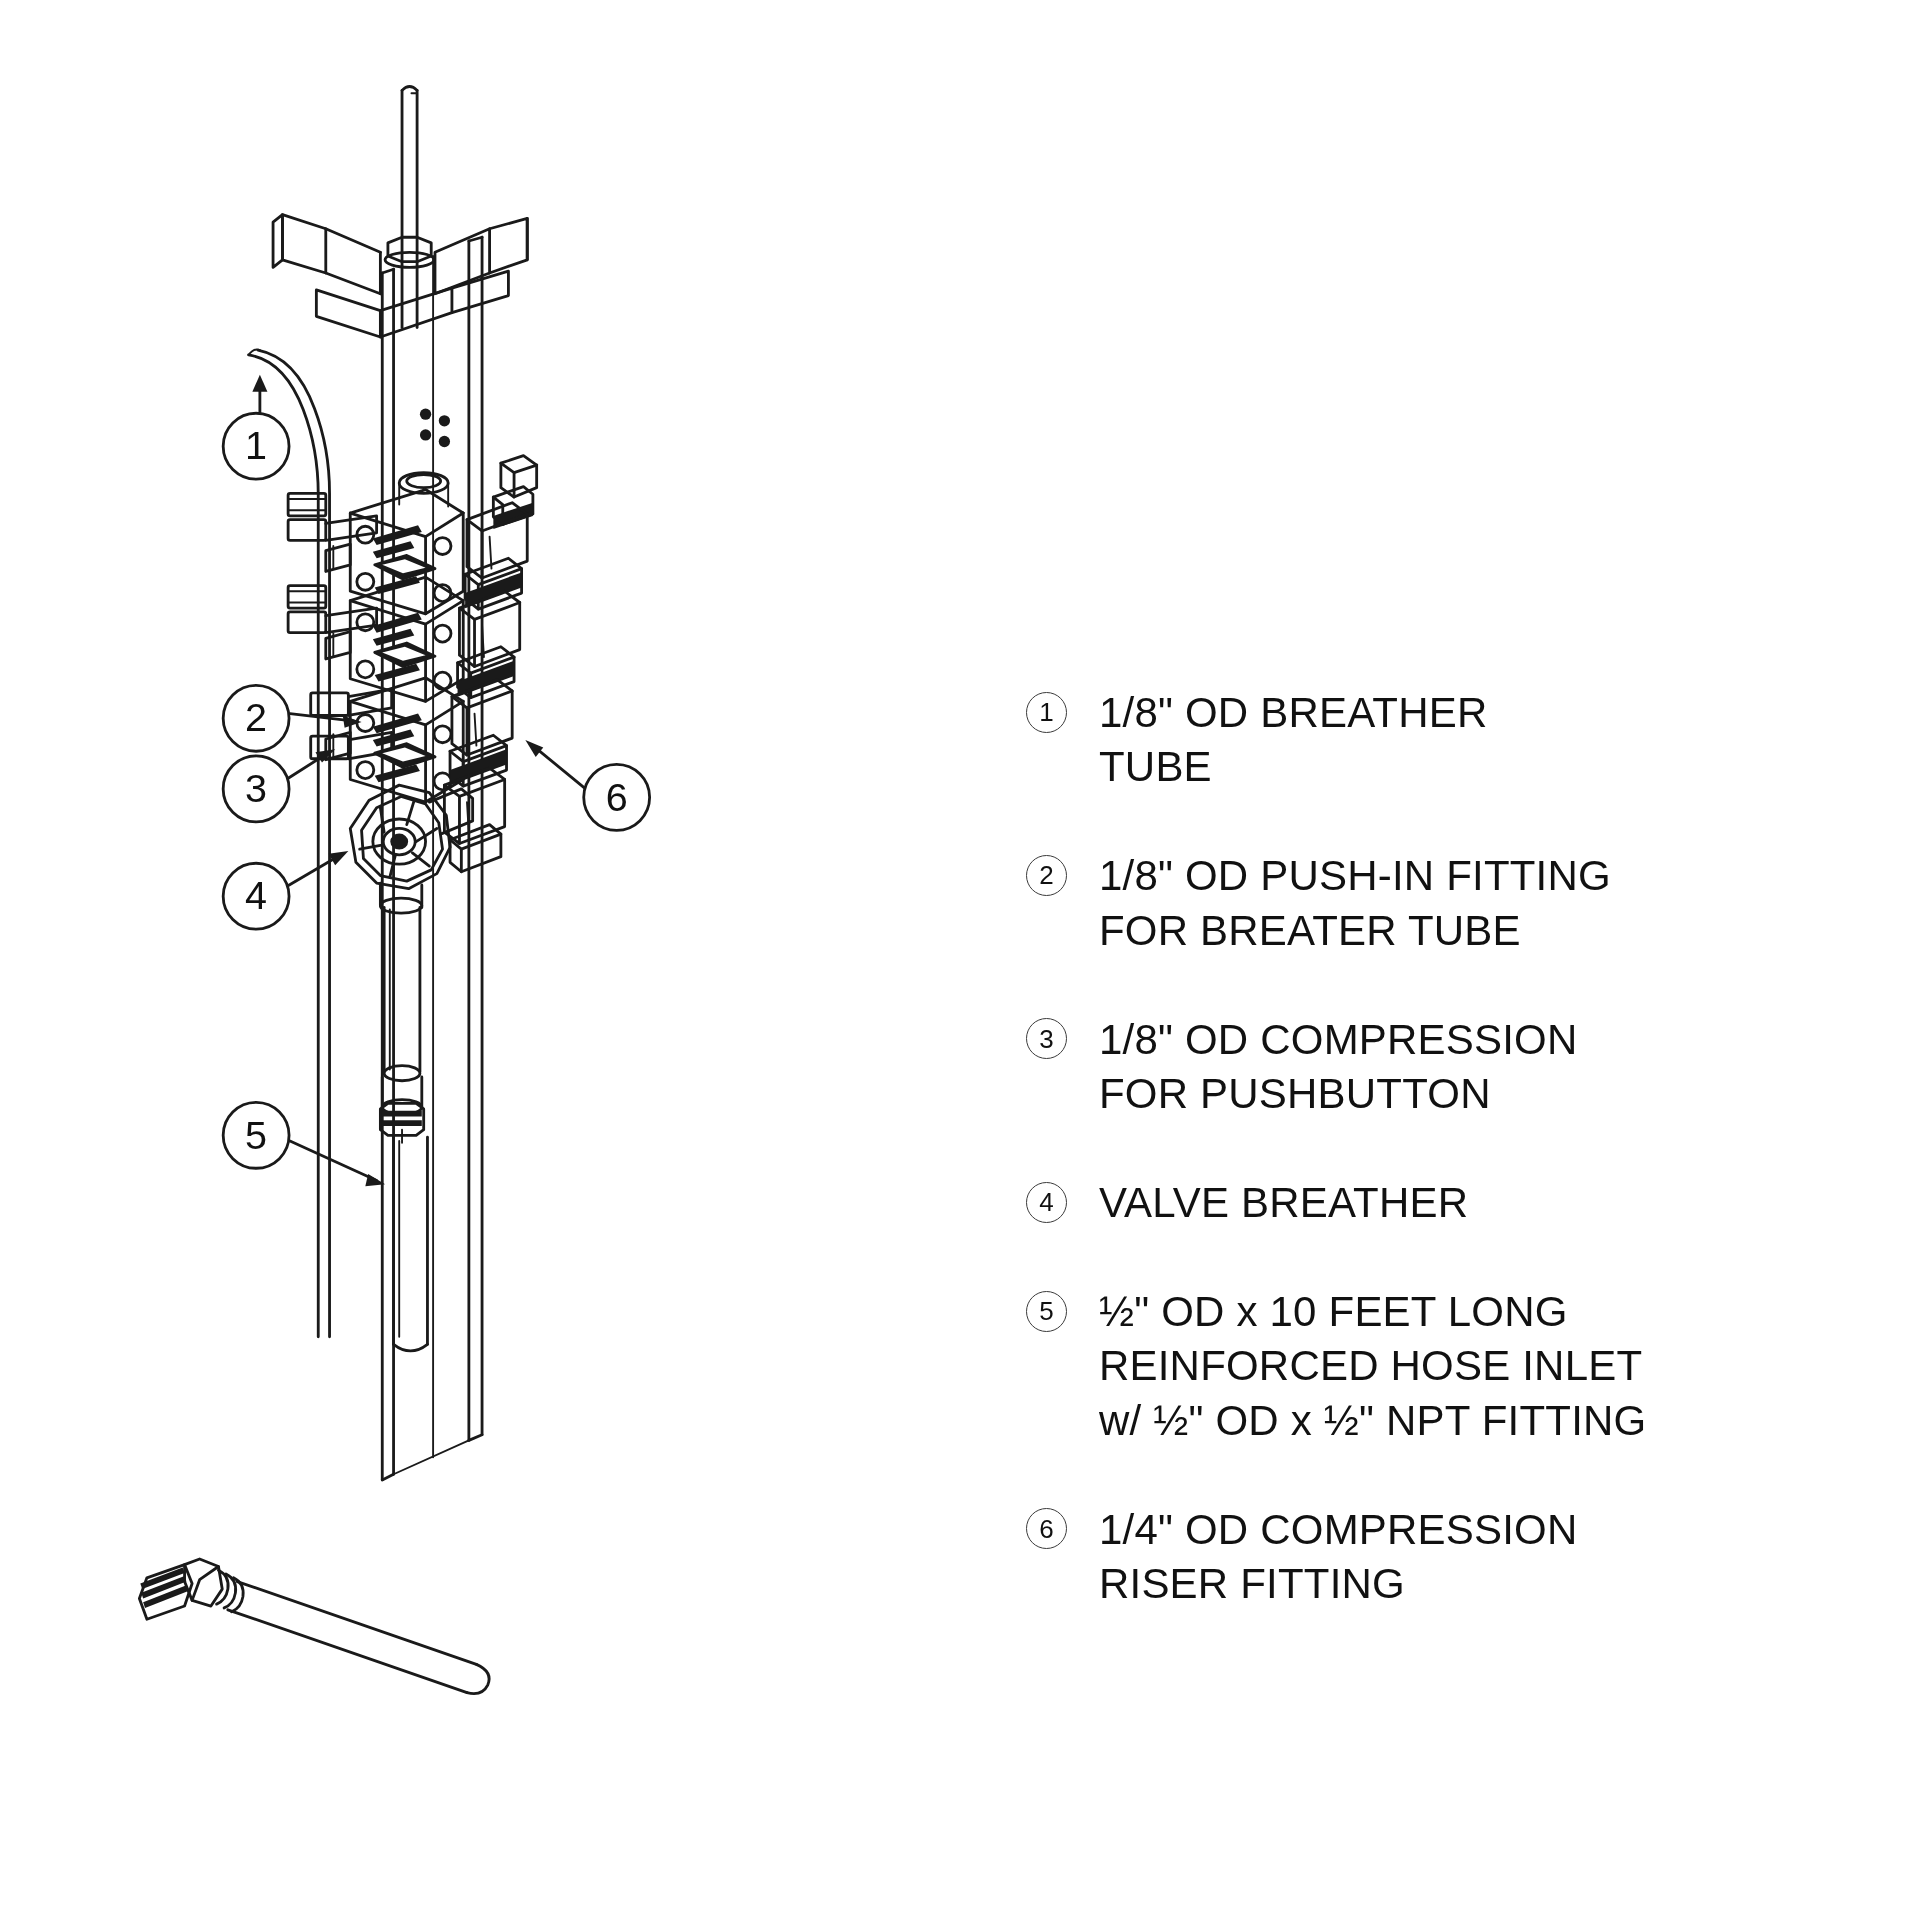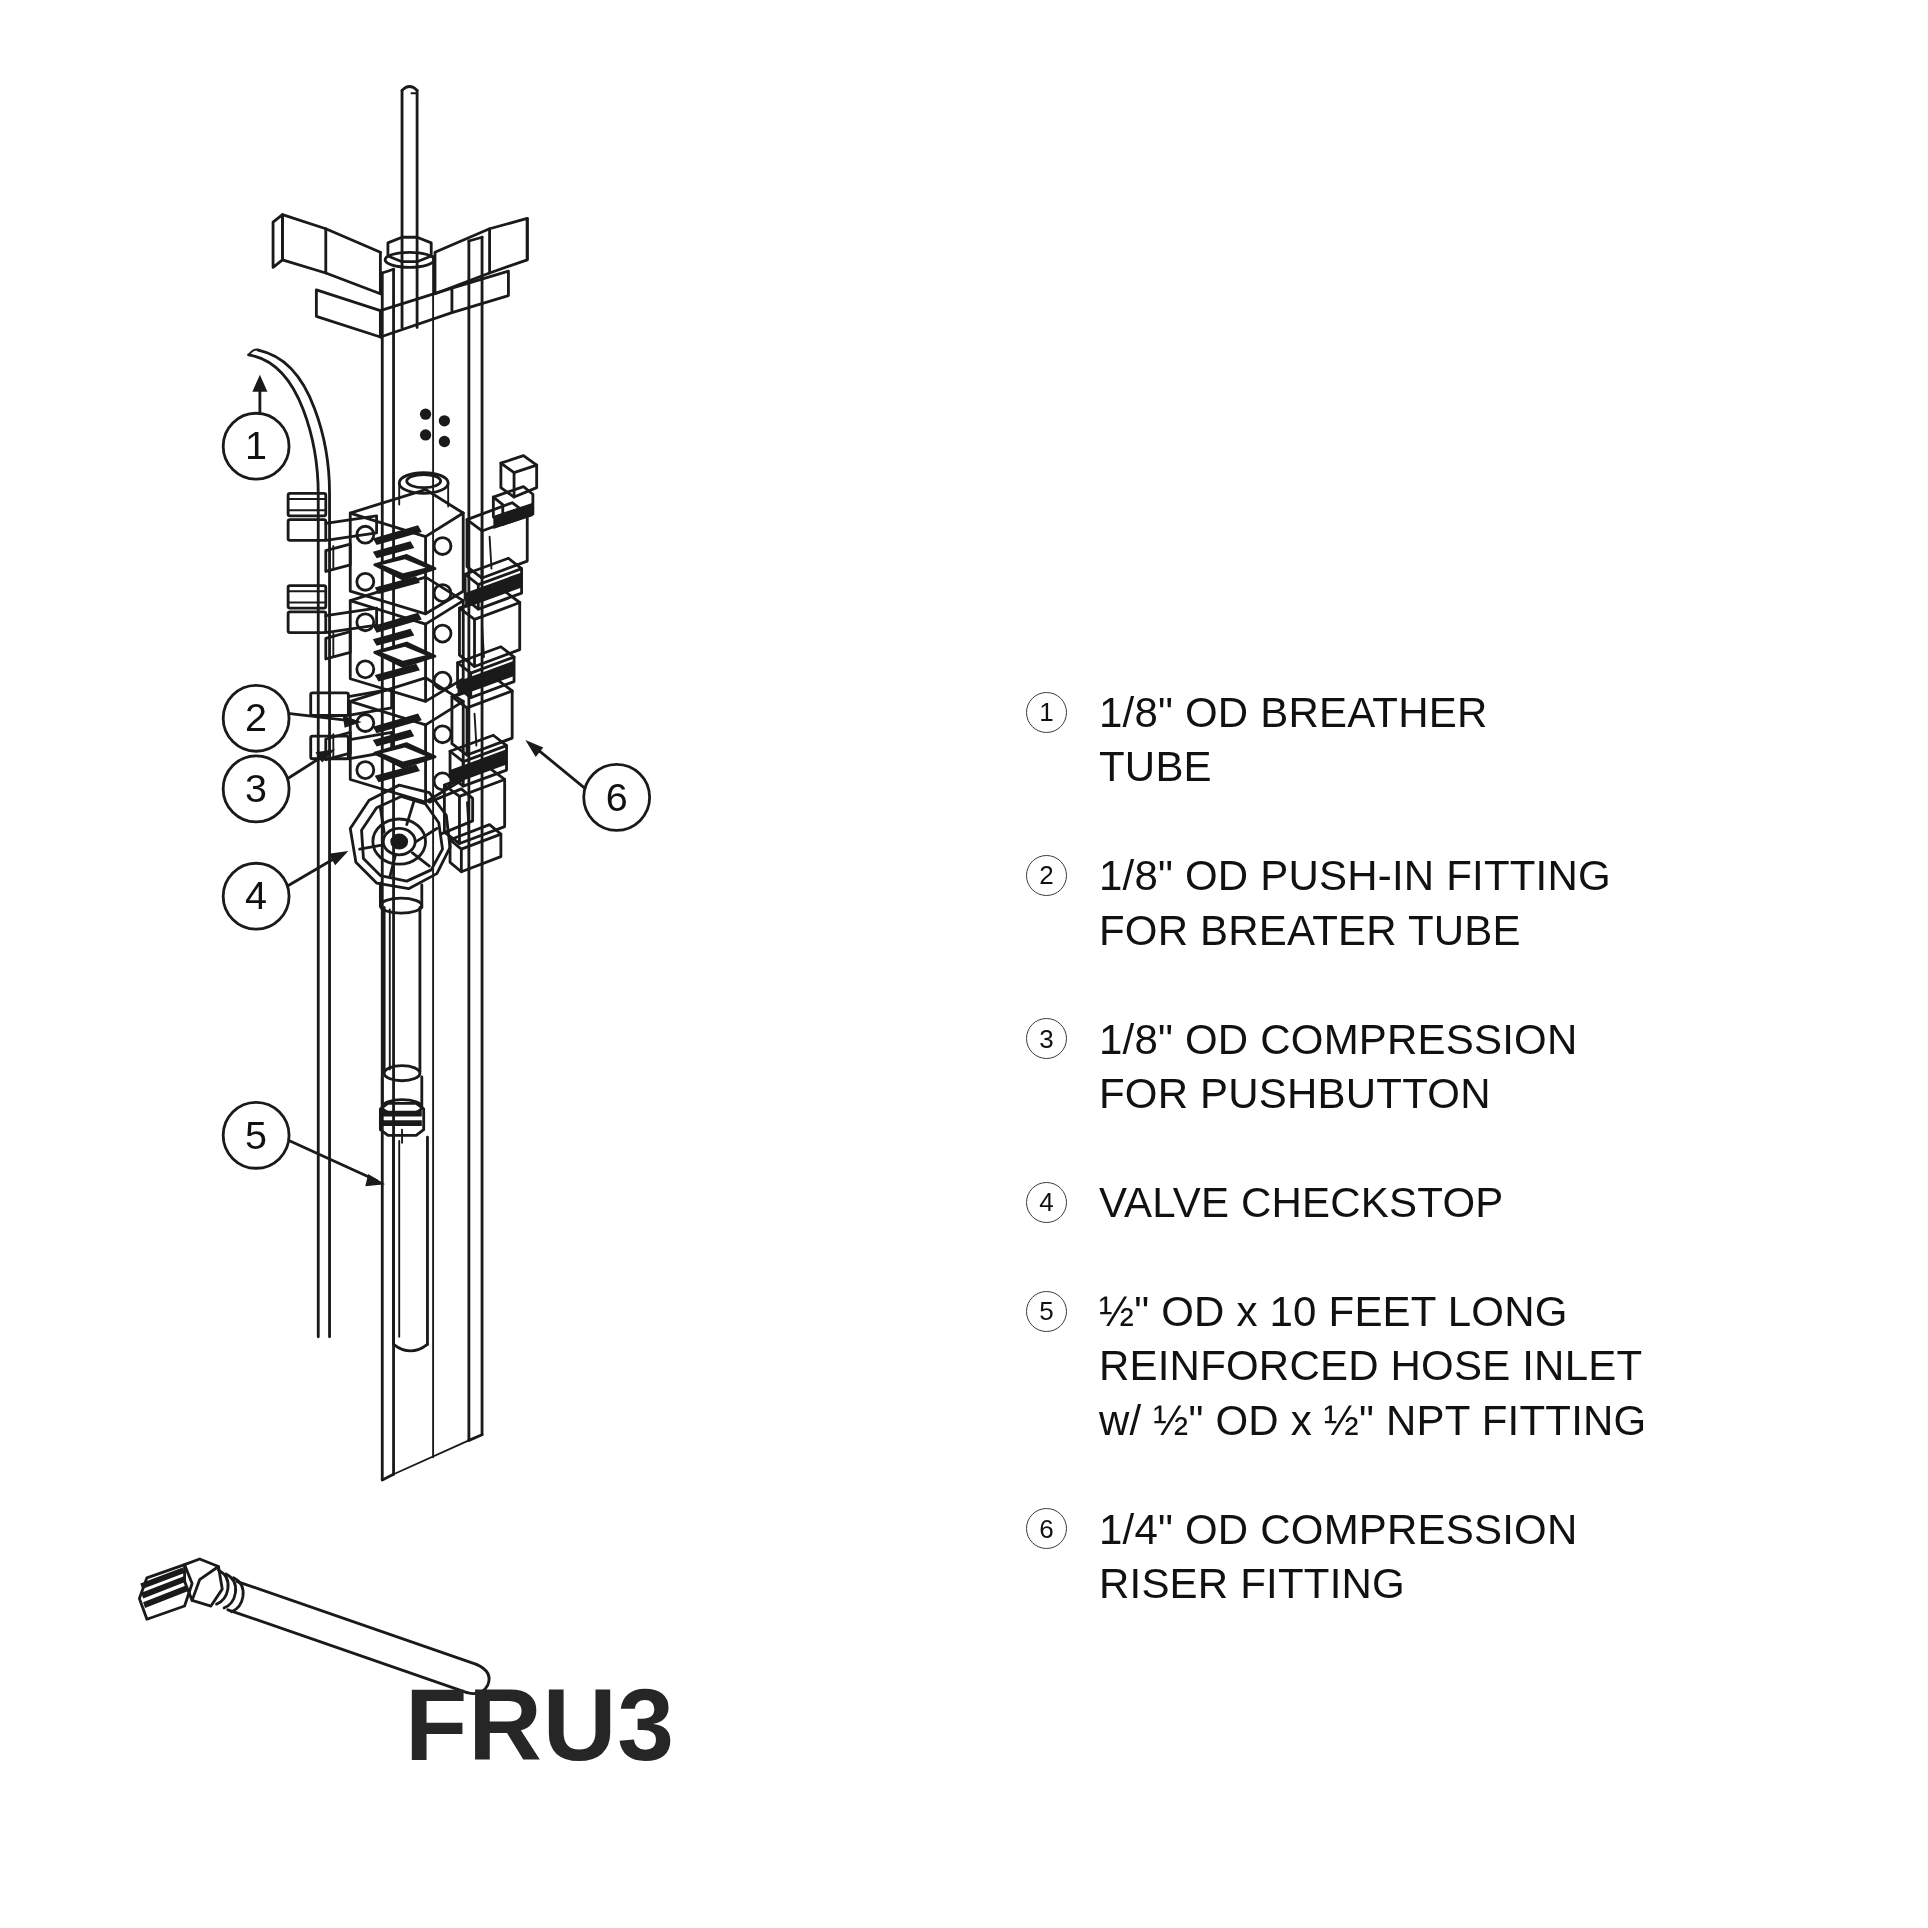--- a/index.html
+++ b/index.html
@@ -411,21 +411,20 @@
           <circle cx="272" cy="1206" r="35" fill="#ffffff" stroke="#1a1a1a" stroke-width="3"></circle>
           <text x="272" y="1220" text-anchor="middle" font-family="Liberation Sans, sans-serif" font-size="42" fill="#111">5</text>
         </g>
         <g>
           <circle cx="655" cy="847" r="35" fill="#ffffff" stroke="#1a1a1a" stroke-width="3"></circle>
           <text x="655" y="861" text-anchor="middle" font-family="Liberation Sans, sans-serif" font-size="42" fill="#111">6</text>
         </g>
       </g>
     </svg>
 
-    <div id="assembly-title">FRU3</div>
   </div>
 
   <div id="legend-panel">
 
     <div class="legend-row">
       <div class="legend-bubble">1</div>
       <div class="legend-text">1/8" OD BREATHER
 TUBE</div>
     </div>
 
@@ -436,21 +435,21 @@
     </div>
 
     <div class="legend-row">
       <div class="legend-bubble">3</div>
       <div class="legend-text">1/8" OD COMPRESSION
 FOR PUSHBUTTON</div>
     </div>
 
     <div class="legend-row">
       <div class="legend-bubble">4</div>
-      <div class="legend-text">VALVE CHECKSTOP</div>
+      <div class="legend-text">VALVE BREATHER</div>
     </div>
 
     <div class="legend-row">
       <div class="legend-bubble">5</div>
       <div class="legend-text">½" OD x 10 FEET LONG
 REINFORCED HOSE INLET
 w/ ½" OD x ½" NPT FITTING</div>
     </div>
 
     <div class="legend-row">

